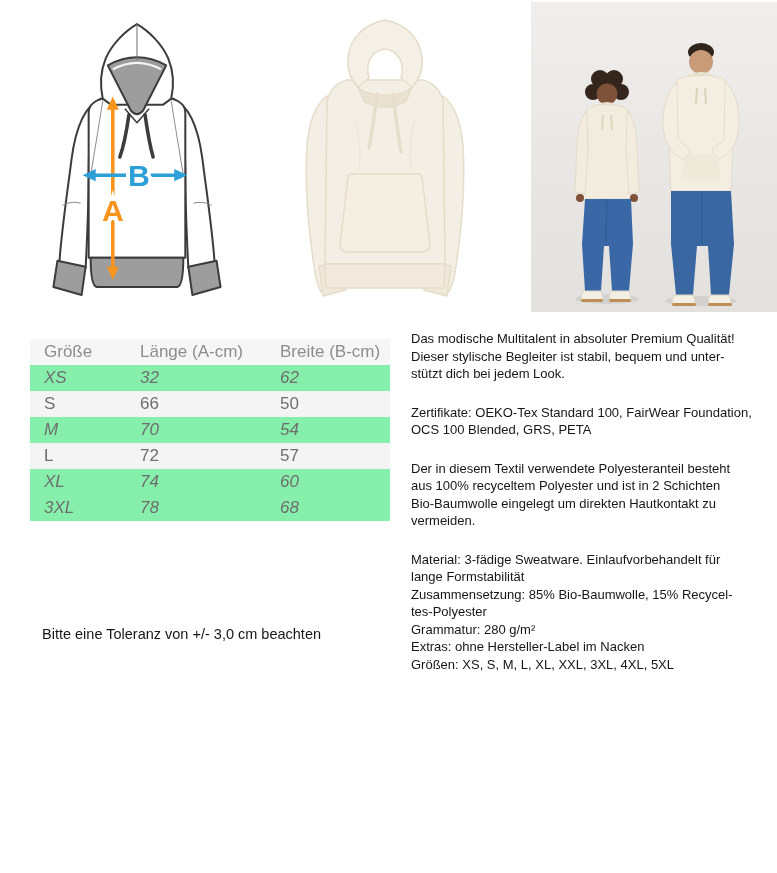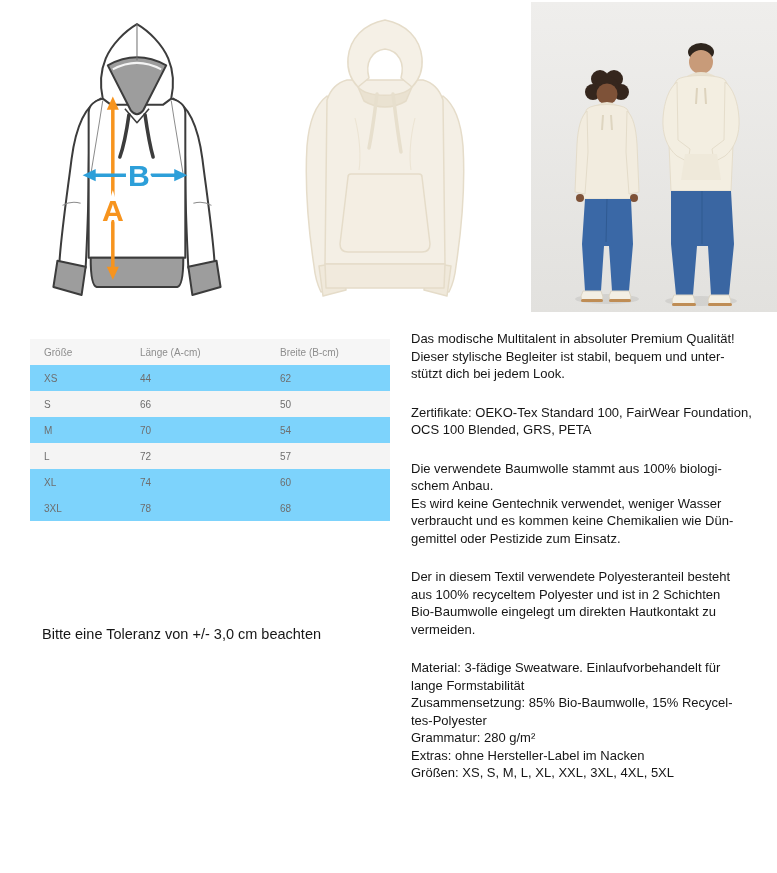--- a/index.html
+++ b/index.html
@@ -9,31 +9,31 @@
   }
   
   .fig-diagram{position:absolute;left:28px;top:8px;width:222px;height:292px;}
   .fig-product{position:absolute;left:264px;top:8px;width:242px;height:300px;}
   .fig-models{position:absolute;left:531px;top:2px;width:246px;height:310px;}
   .fig-diagram svg,.fig-product svg,.fig-models svg{display:block;width:100%;height:100%;}
 
   
   .size-table{
     position:absolute;left:30px;top:339px;width:360px;
-    border-collapse:collapse;table-layout:fixed;font-size:10px;
+    border-collapse:collapse;table-layout:fixed;font-size:17px;
   }
   .size-table col.c1{width:96px;}
   .size-table col.c2{width:140px;}
   .size-table col.c3{width:124px;}
   .size-table th{
     background:#f6f6f6;color:#8d8d8d;font-weight:normal;text-align:left;
     height:26px;padding:0 0 0 14px;white-space:nowrap;
   }
   .size-table td{color:#6e6e6e;height:26px;padding:0 0 0 14px;}
-  .size-table tr.shade td{background:#7dd3fc;}
+  .size-table tr.shade td{background:#86efac;font-style:italic;}
   .size-table tr.light td{background:#f4f4f4;}
 
   .tolerance{position:absolute;left:42px;top:626px;font-size:14.5px;color:#161616;}
 
   
   .description{
     position:absolute;left:411px;top:330px;width:366px;
     color:#161616;font-size:13px;line-height:17.5px;
   }
   .description p{white-space:pre-line;margin:0 0 21px 0;}
@@ -179,21 +179,21 @@
     <thead>
       <tr>
         <th>Größe</th>
         <th>Länge (A-cm)</th>
         <th>Breite (B-cm)</th>
       </tr>
     </thead>
     <tbody>
       <tr class="shade">
         <td>XS</td>
-          <td>44</td>
+          <td>32</td>
           <td>62</td>
       </tr>
       <tr class="light">
         <td>S</td>
           <td>66</td>
           <td>50</td>
       </tr>
       <tr class="shade">
         <td>M</td>
           <td>70</td>
@@ -218,25 +218,20 @@
   </table>
 
   <div class="tolerance">Bitte eine Toleranz von +/- 3,0 cm beachten</div>
 
   <div class="description">
     <p>Das modische Multitalent in absoluter Premium Qualität!
 Dieser stylische Begleiter ist stabil, bequem und unter-
 stützt dich bei jedem Look.</p>
     <p>Zertifikate: OEKO-Tex Standard 100, FairWear Foundation,
 OCS 100 Blended, GRS, PETA</p>
-    <p>Die verwendete Baumwolle stammt aus 100% biologi-
-schem Anbau.
-Es wird keine Gentechnik verwendet, weniger Wasser
-verbraucht und es kommen keine Chemikalien wie Dün-
-gemittel oder Pestizide zum Einsatz.</p>
     <p>Der in diesem Textil verwendete Polyesteranteil besteht
 aus 100% recyceltem Polyester und ist in 2 Schichten
 Bio-Baumwolle eingelegt um direkten Hautkontakt zu
 vermeiden.</p>
     <p>Material: 3-fädige Sweatware. Einlaufvorbehandelt für
 lange Formstabilität
 Zusammensetzung: 85% Bio-Baumwolle, 15% Recycel-
 tes-Polyester
 Grammatur: 280 g/m²
 Extras: ohne Hersteller-Label im Nacken

